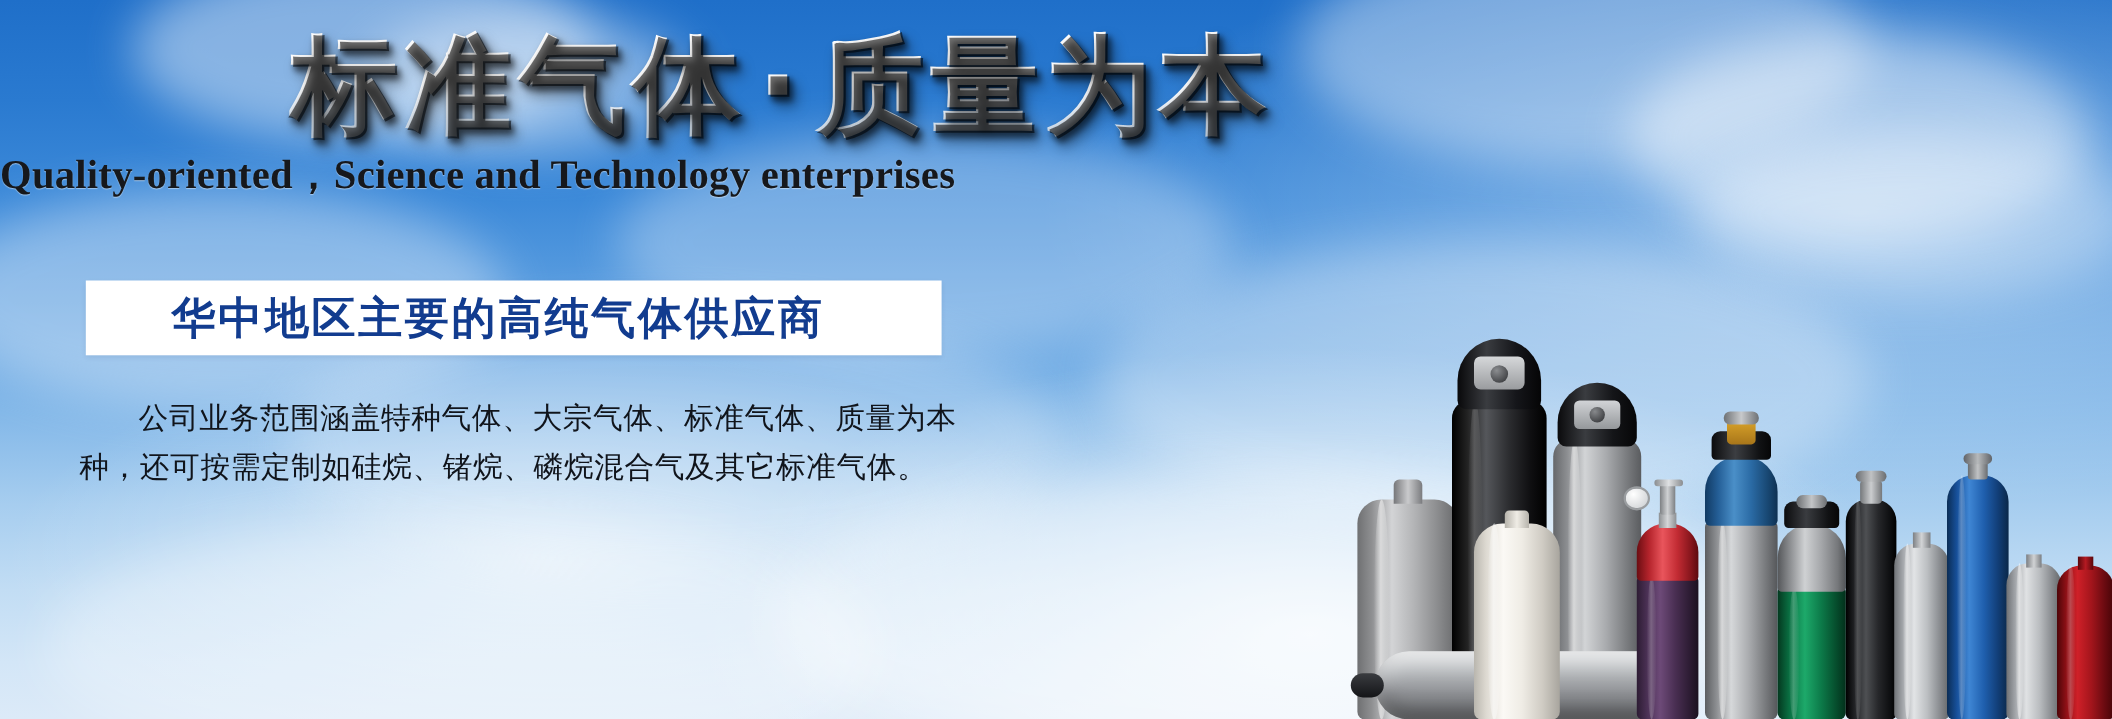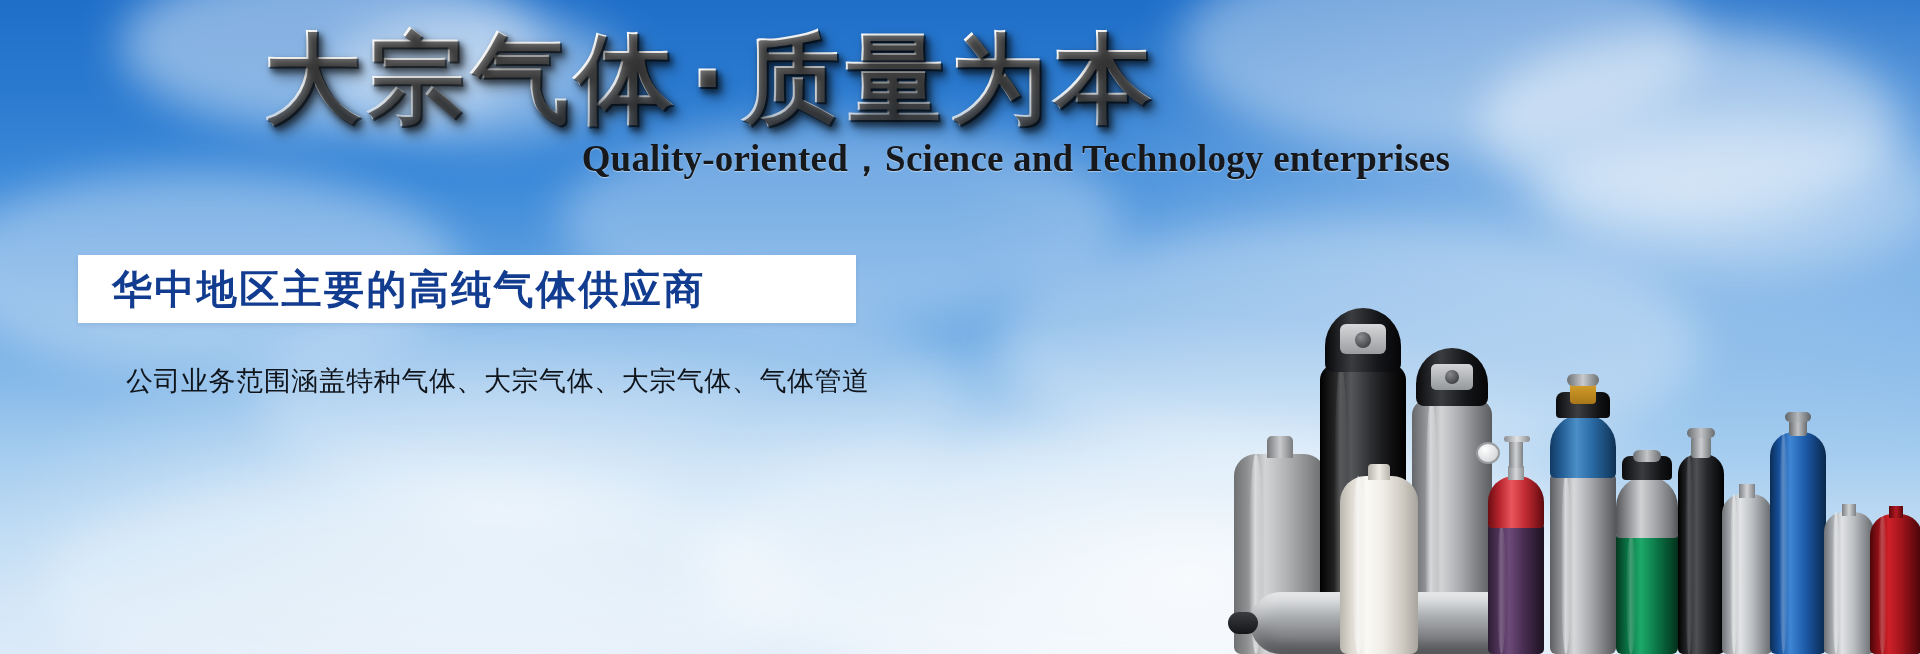--- a/index.html
+++ b/index.html
@@ -65,49 +65,49 @@
       2px 2px 0 rgba(0,0,0,.55),
       4px 5px 6px rgba(0,0,0,.40),
       6px 8px 14px rgba(0,0,0,.28);
     filter:drop-shadow(3px 4px 3px rgba(0,0,0,.45));
     white-space:nowrap;
   }
   .headline .dot { padding:0 10px; }
 
   .subheadline {
     position:absolute; left:0; top:134px; width:1420px;
-    text-align:right; z-index:6;
+    text-align:left; z-index:6;
     font-family:"Liberation Serif","DejaVu Serif",serif;
     font-weight:700;
     font-size:37px;
     letter-spacing:.2px;
     color:#16181c;
     text-shadow:0 1px 1px rgba(255,255,255,.45);
     white-space:nowrap;
-    margin-left:30px;
   }
 
   
   .strip {
     position:absolute;
     left:78px; top:255px;
     width:778px; height:68px;
     background:#ffffff;
     display:flex; align-items:center;
     padding-left:34px;
     z-index:7;
     box-shadow:0 2px 5px rgba(0,40,90,.10);
   }
   .strip-text {
     font-family:"DejaVu Sans","Liberation Sans",sans-serif;
     font-weight:700;
     font-size:40px;
     letter-spacing:.06em;
     color:#123c8f;
     white-space:nowrap;
+    margin-left:44px;
   }
 
   
   .para {
     position:absolute;
     left:72px; top:358px;
     width:800px;
     z-index:7;
     font-family:"DejaVu Serif","Liberation Serif",serif;
     font-size:27px;
@@ -149,31 +149,32 @@
   <div class="cloud c4"></div>
   <div class="cloud c5"></div>
   <div class="cloud c6"></div>
   <div class="cloud c7"></div>
   <div class="cloud c8"></div>
   <div class="cloud c9"></div>
   <div class="cloud c10"></div>
   <div class="cloud c11"></div>
 
   <div class="headline-wrap">
-    <div class="headline"><span>大宗气体</span><span class="dot">·</span><span>质量为本</span></div>
+    <div class="headline"><span>标准气体</span><span class="dot">·</span><span>质量为本</span></div>
   </div>
 
   <div class="subheadline">Quality-oriented，Science and Technology enterprises</div>
 
   <div class="strip">
     <span class="strip-text">华中地区主要的高纯气体供应商</span>
   </div>
 
   <div class="para">
-    <div class="l1">公司业务范围涵盖特种气体、大宗气体、大宗气体、气体管道</div>
+    <div class="l1">公司业务范围涵盖特种气体、大宗气体、标准气体、质量为本</div>
+    <div>种，还可按需定制如硅烷、锗烷、磷烷混合气及其它标准气体。</div>
   </div>
 
   <div class="cyl-stage">
 
     <div class="cyl" style="left:14px; width:92px; height:218px;">
       <div class="body" style="height:200px;border-radius:22px 22px 7px 7px;
         background:linear-gradient(90deg,#6f7072 0%,#8e8f91 14%,#d3d4d6 34%,#b3b4b6 56%,#8a8b8d 80%,#656668 100%);">
         <div class="gloss"></div>
       </div>
       <div class="neck" style="bottom:196px;width:26px;height:22px;border-radius:5px 5px 0 0;

